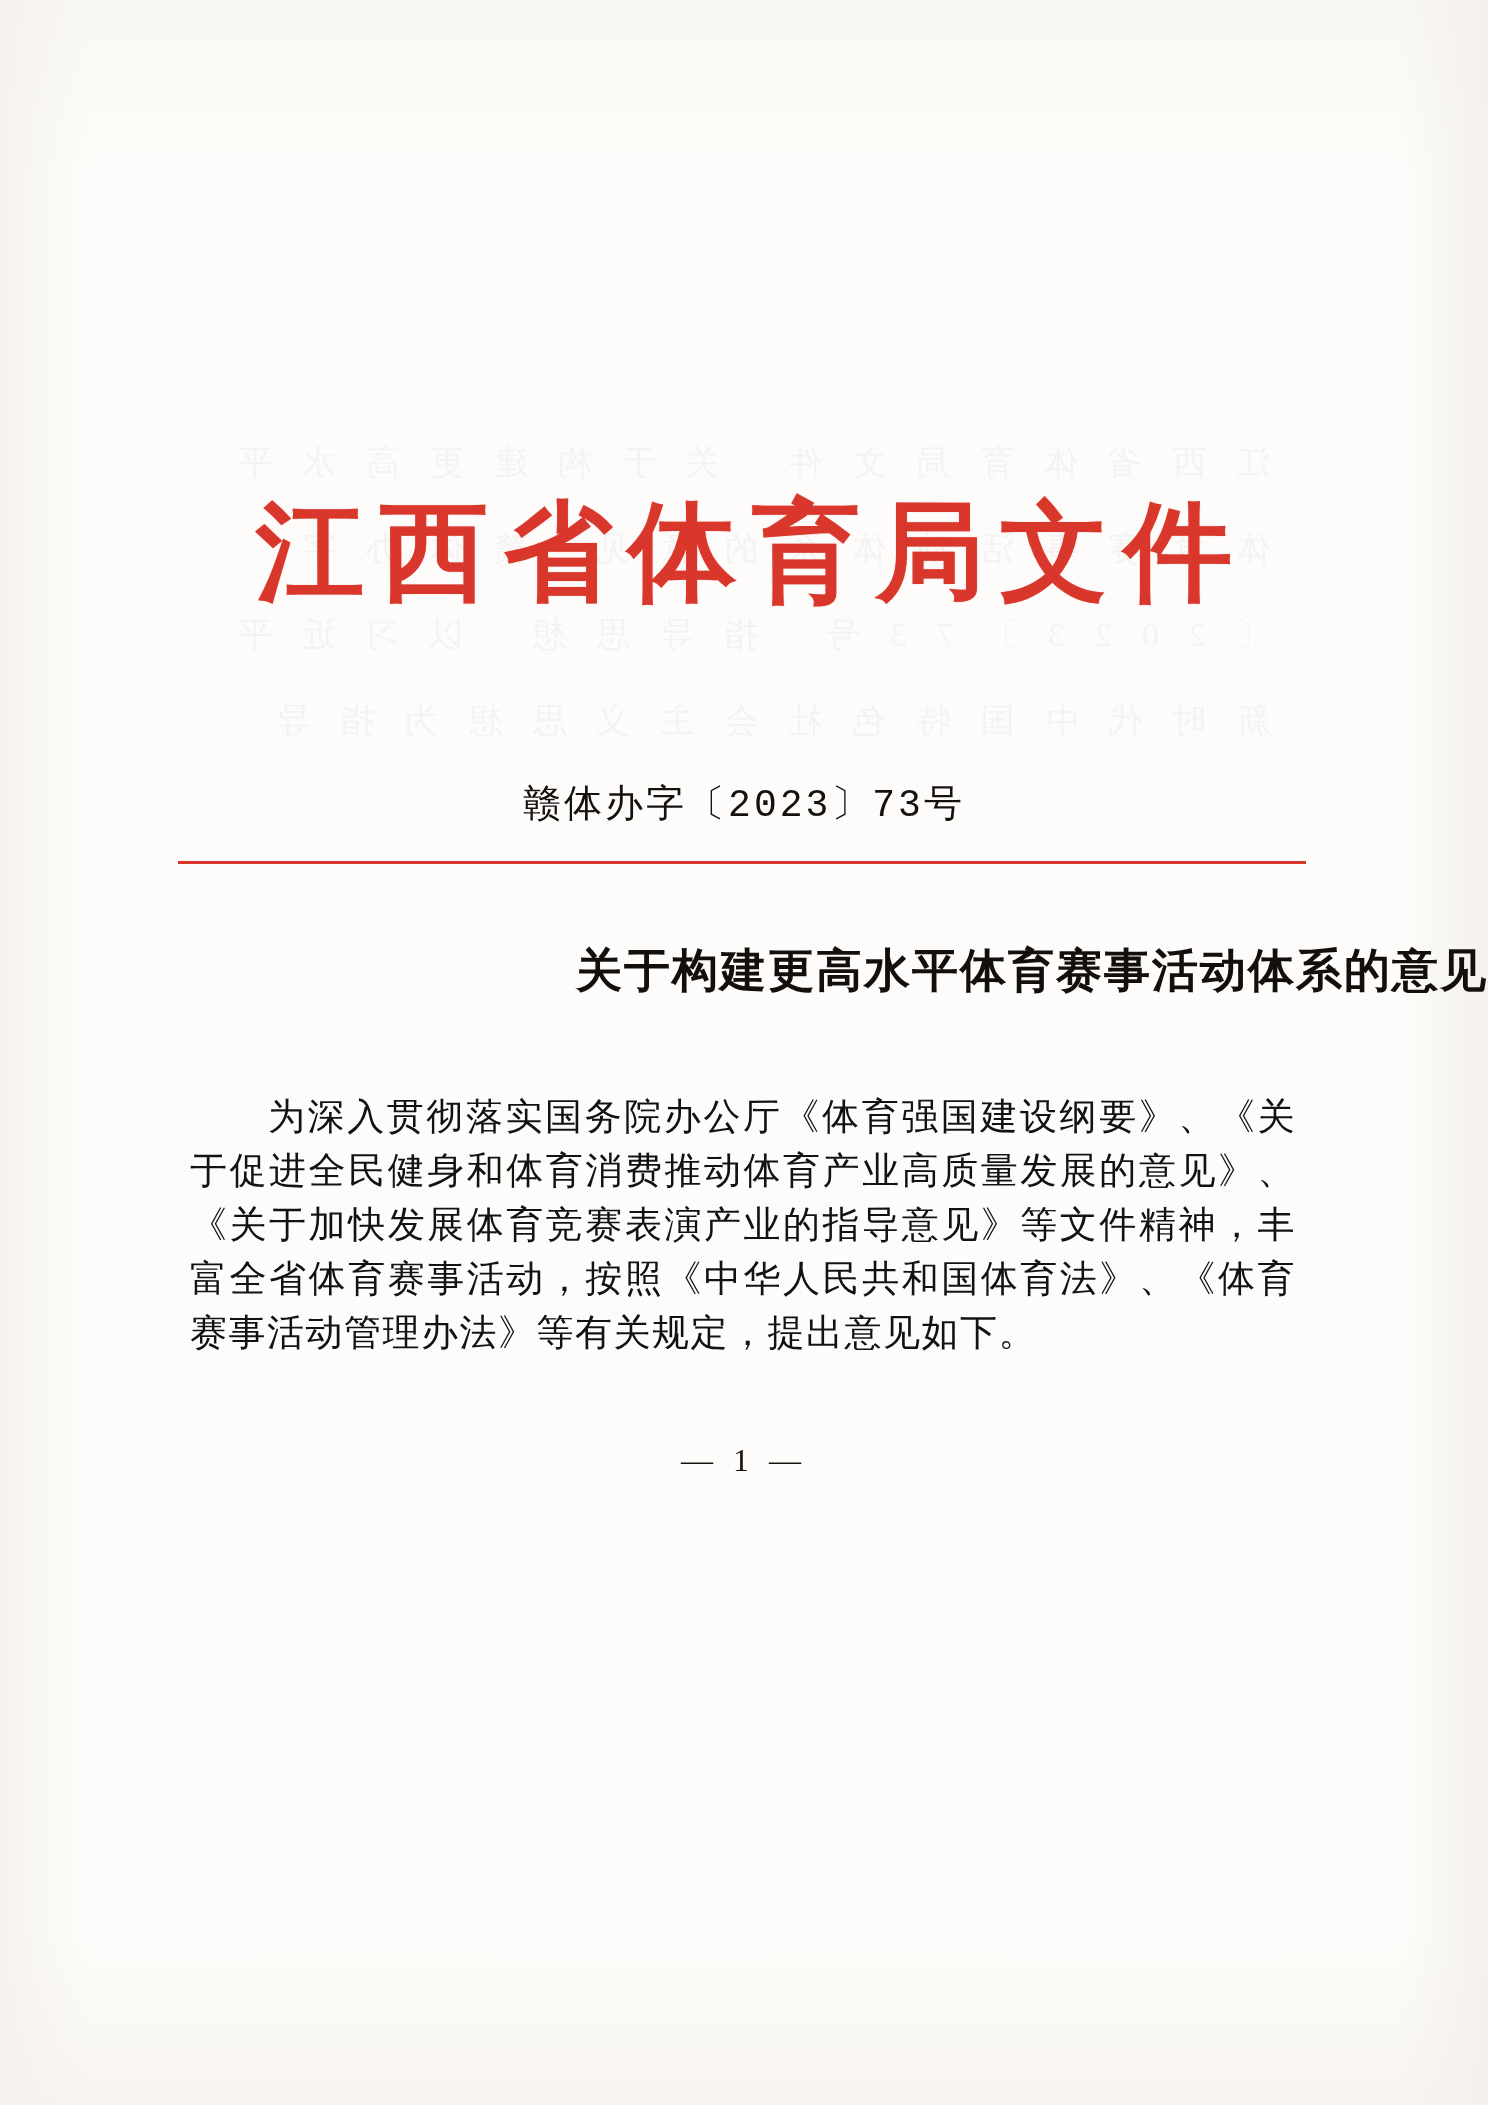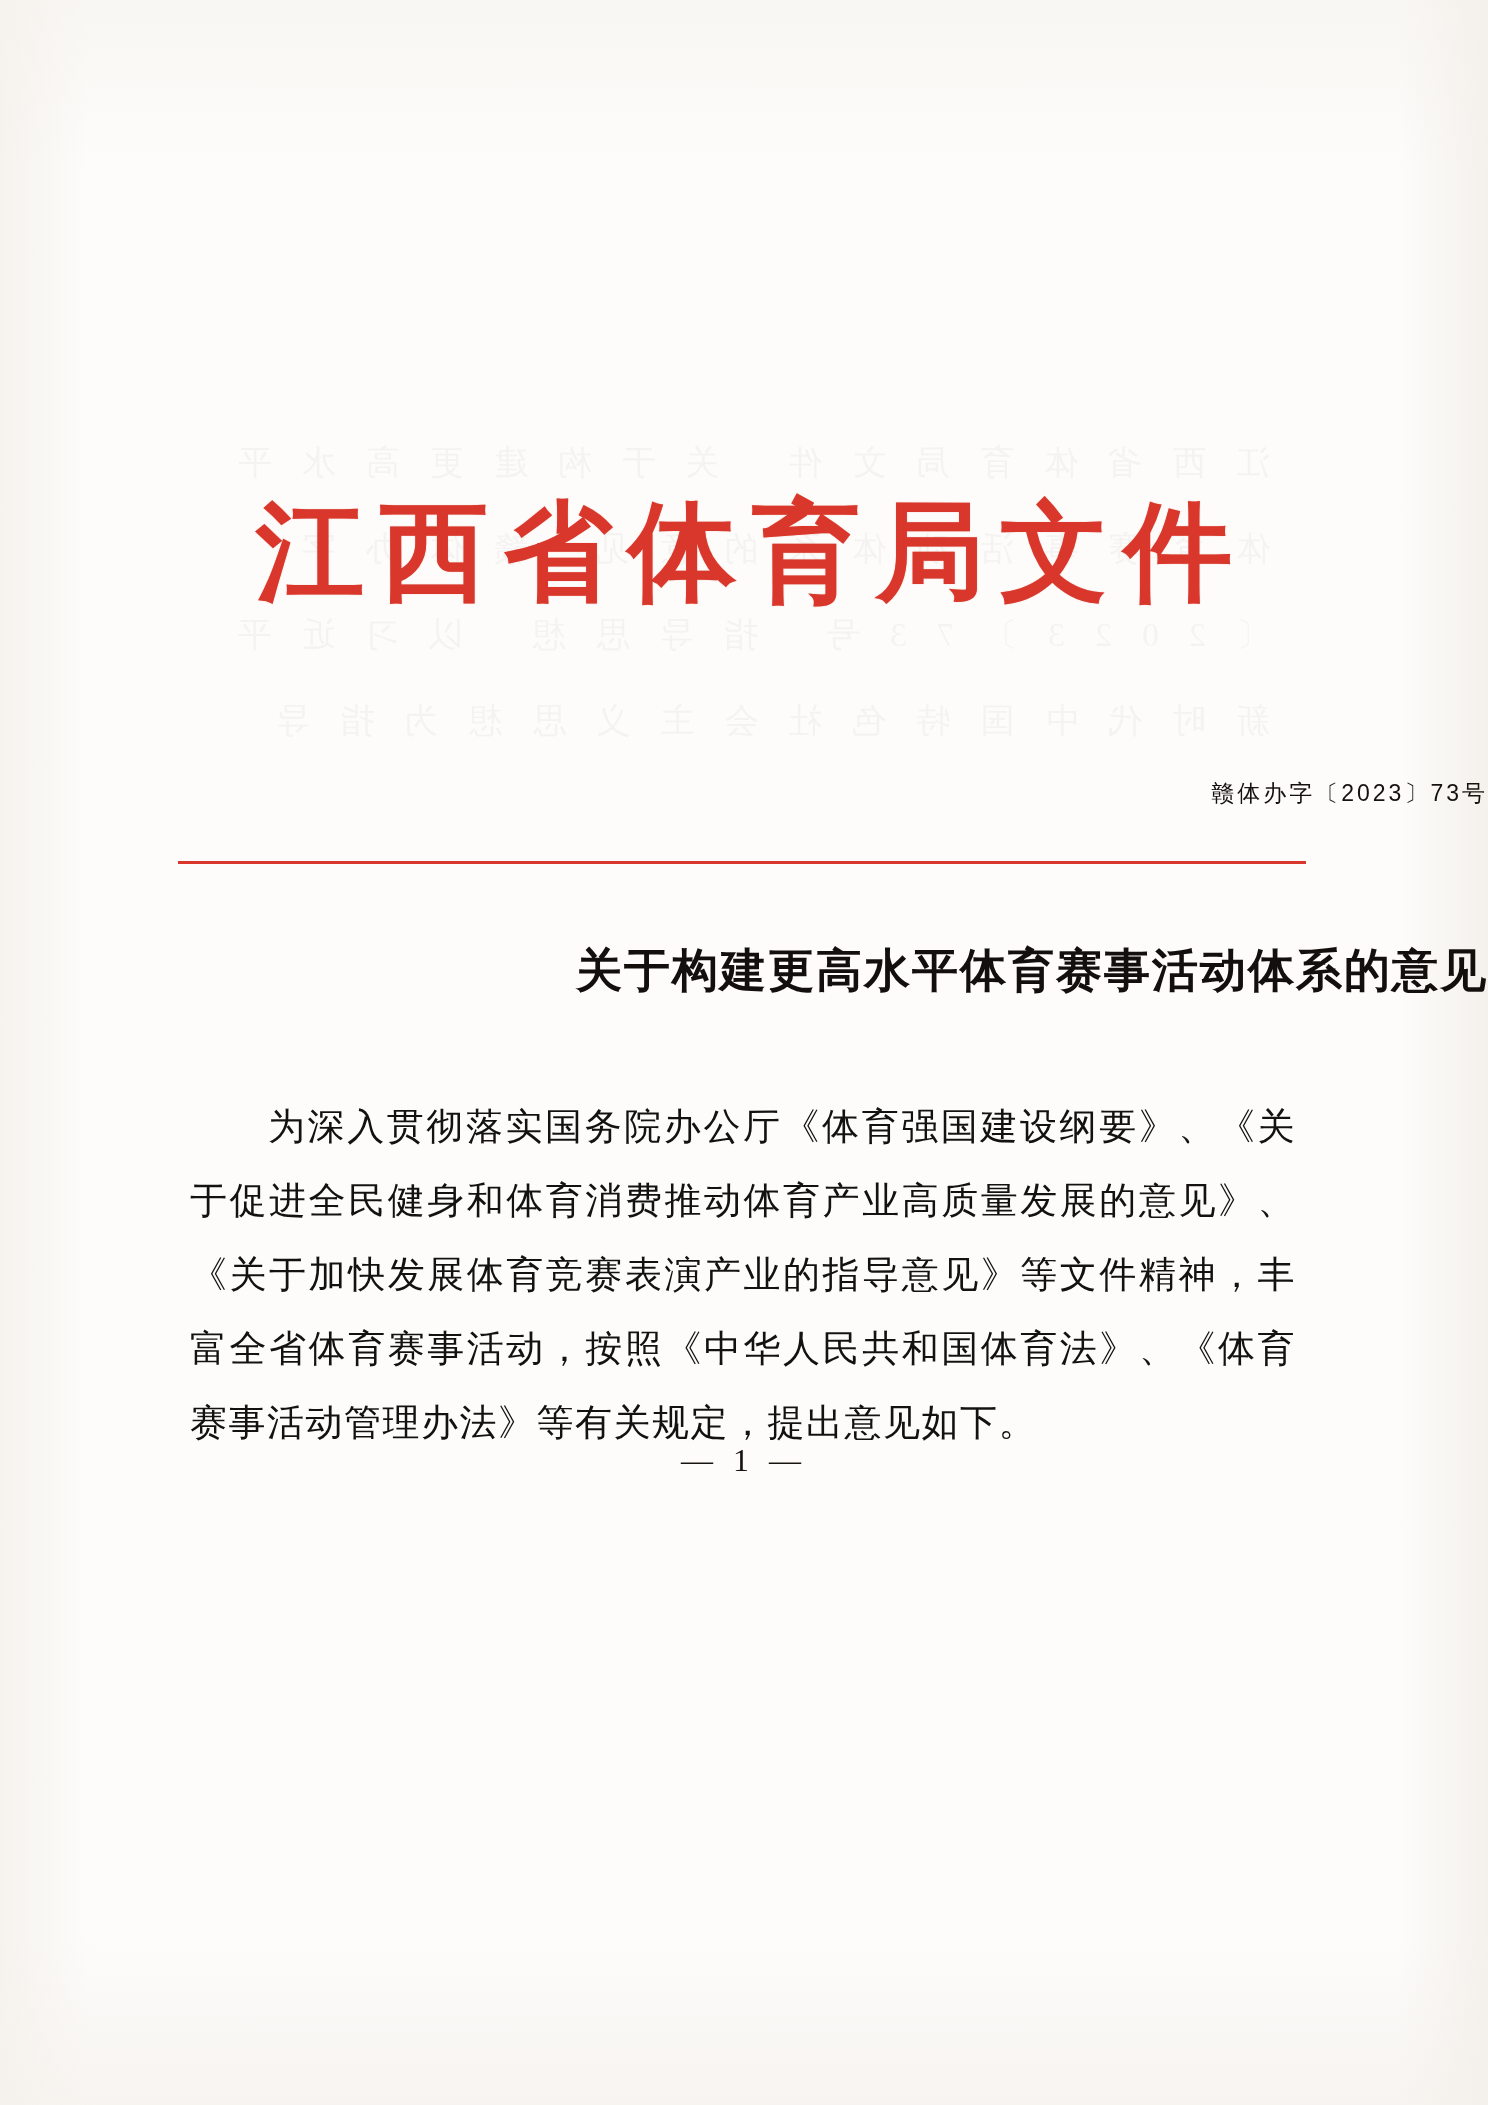--- a/index.html
+++ b/index.html
@@ -67,25 +67,25 @@
     text-indent: 16px;
     text-shadow: 0 0 1px rgba(217,55,43,0.55);
     white-space: nowrap;
   }
 
   .doc-number {
     position: absolute;
     left: 0;
     right: 0;
     top: 778px;
-    text-align: right;
-    font-size: 23px;
+    text-align: center;
+    font-size: 38px;
     letter-spacing: 3px;
     color: #14110f;
-    font-family: Liberation Sans, sans-serif;
+    font-family: Liberation Mono, monospace;
   }
 
   .red-rule {
     position: absolute;
     left: 178px;
     width: 1128px;
     top: 861px;
     height: 3px;
     background: #d9372b;
   }
@@ -103,21 +103,21 @@
     font-family: "Liberation Serif", "DejaVu Serif", serif;
   }
 
   .body-block {
     position: absolute;
     left: 190px;
     top: 1090px;
     width: 1106px;
     color: #141210;
     font-size: 37px;
-    line-height: 74px;
+    line-height: 54px;
     letter-spacing: 1.5px;
     text-align: justify;
     text-justify: inter-ideograph;
     font-family: "Liberation Serif", "DejaVu Serif", serif;
   }
   .para {
     margin: 0 0 0 0;
     text-indent: 78px;
   }
   .section-heading {

